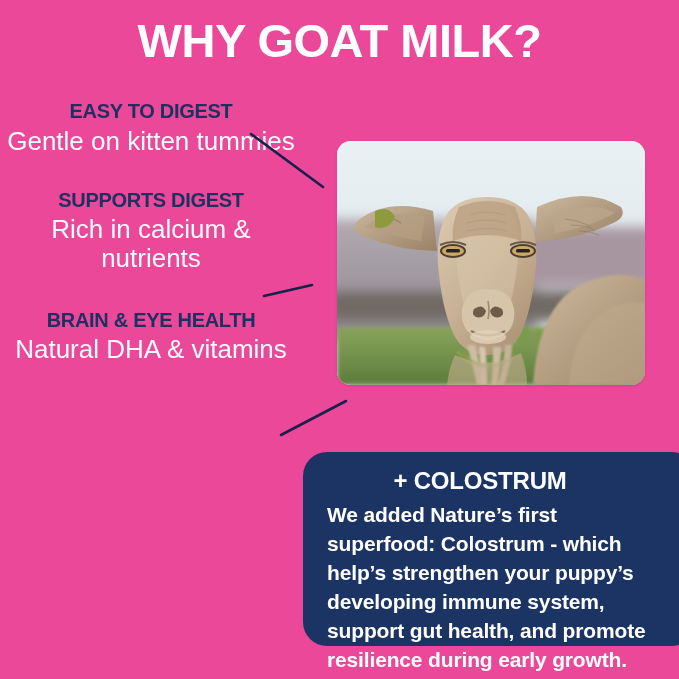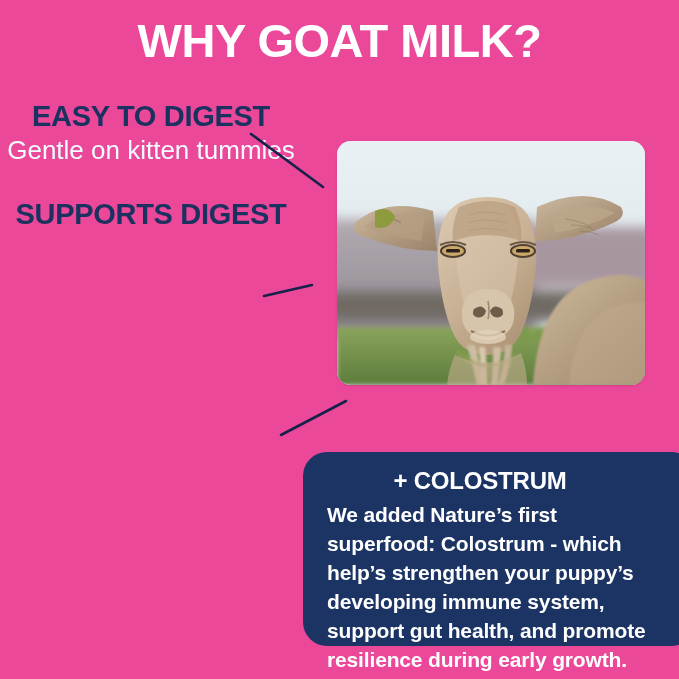--- a/index.html
+++ b/index.html
@@ -45,21 +45,21 @@
     top: 101px;
     width: 290px;
   }
   .benefit {
     text-align: center;
     margin-bottom: 18px;
   }
   .benefit-heading {
     color: #1b3160;
     font-weight: 700;
-    font-size: 29px;
+    font-size: 20px;
     line-height: 1.08;
     letter-spacing: -0.3px;
     margin: 0 0 4px 0;
   }
   .benefit-sub {
     color: #f2fbff;
     font-weight: 400;
     font-size: 26px;
     line-height: 1.12;
     margin: 0;
@@ -129,23 +129,26 @@
 
   <div class="benefits">
 
     <div class="benefit b1">
       <div class="benefit-heading">EASY TO DIGEST</div>
       <div class="benefit-sub">Gentle on kitten tummies</div>
     </div>
 
     <div class="benefit b2">
       <div class="benefit-heading">SUPPORTS DIGEST</div>
+      <div class="benefit-sub">Rich in calcium &amp; nutrients</div>
     </div>
 
     <div class="benefit b3">
+      <div class="benefit-heading">BRAIN &amp; EYE HEALTH</div>
+      <div class="benefit-sub">Natural DHA &amp; vitamins</div>
     </div>
 
   </div>
 
   <svg class="connectors" viewBox="0 0 679 679">
     <line x1="251" y1="134" x2="323" y2="187" stroke="#16224a" stroke-width="2.6" stroke-linecap="round"></line>
     <line x1="264" y1="296" x2="312" y2="285" stroke="#16224a" stroke-width="2.6" stroke-linecap="round"></line>
     <line x1="281" y1="435" x2="346" y2="401" stroke="#16224a" stroke-width="2.6" stroke-linecap="round"></line>
   </svg>
 

